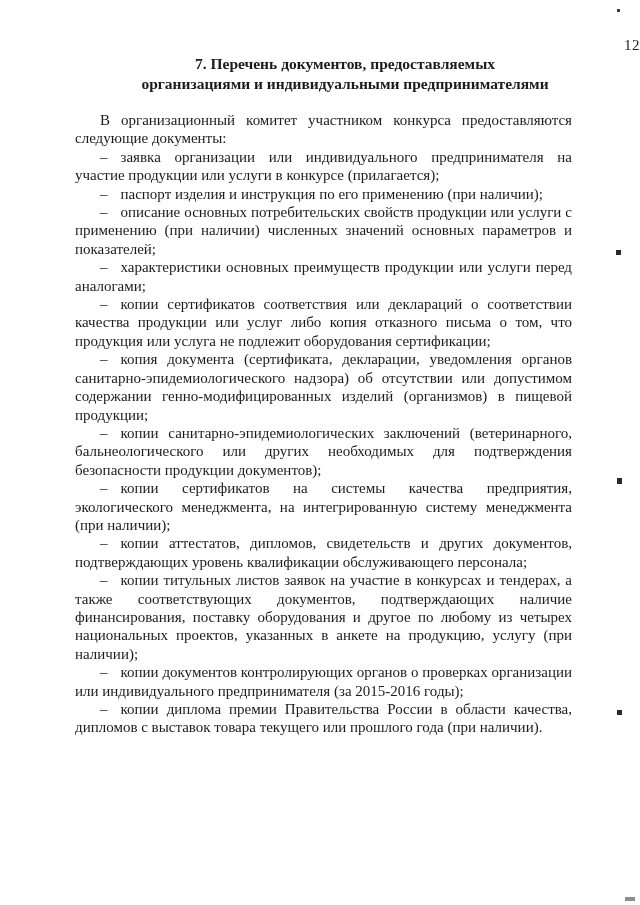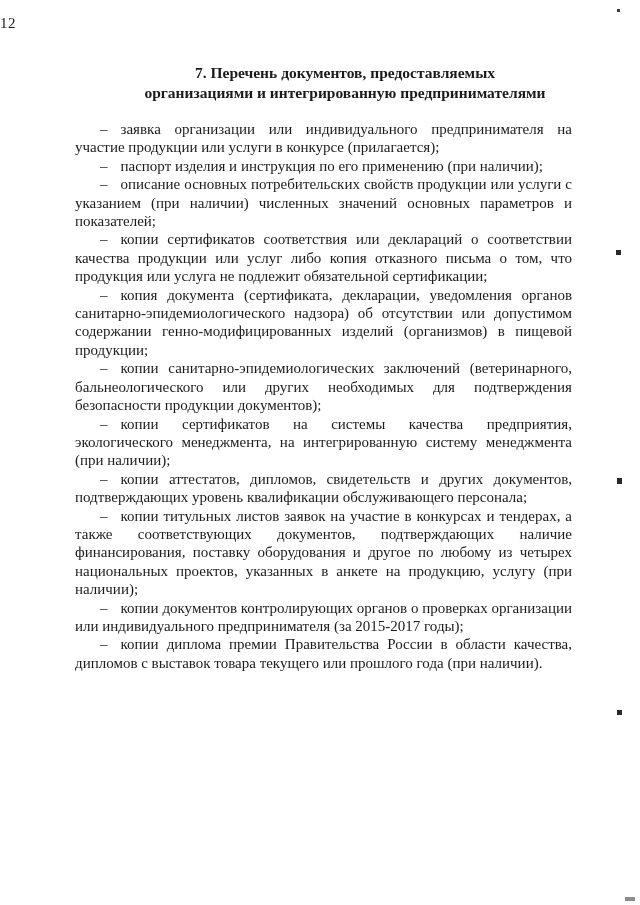--- a/index.html
+++ b/index.html
@@ -11,28 +11,28 @@
   .page {
     position: relative;
     width: 640px;
     height: 905px;
     background: #ffffff;
     overflow: hidden;
     font-family: "Liberation Serif", "DejaVu Serif", serif;
     color: #1b1b1b;
   }
   .pagenum {
-    padding-top: 16px;
-    text-align: left;
+    padding-top: 38px;
+    text-align: right;
     font-size: 15px;
     line-height: 15px;
     letter-spacing: 0.5px;
   }
   .heading {
-    margin: 32px 40px 0 90px;
+    margin: 1px 40px 0 90px;
     text-align: center;
     font-size: 15.5px;
     font-weight: bold;
     line-height: 20px;
   }
   .body-text {
     margin: 17px 68px 0 75px;
     text-align: justify;
     font-size: 15px;
     line-height: 18.4px;
@@ -57,35 +57,37 @@
 </style>
 </head>
 <body>
 
 <div class="page">
 
   <div class="pagenum">12</div>
 
   <div class="heading">
     <div>7. Перечень документов, предоставляемых</div>
-    <div>организациями и интегрированную предпринимателями</div>
+    <div>организациями и индивидуальными предпринимателями</div>
   </div>
 
   <div class="body-text">
+    <p><span>В организационный комитет участником конкурса предоставляются следующие документы:</span></p>
 
     <p><span class="dash">–</span><span>заявка организации или индивидуального предпринимателя на участие продукции или услуги в конкурсе (прилагается);</span></p>
     <p><span class="dash">–</span><span>паспорт изделия и инструкция по его применению (при наличии);</span></p>
-    <p><span class="dash">–</span><span>описание основных потребительских свойств продукции или услуги с указанием (при наличии) численных значений основных параметров и показателей;</span></p>
-    <p><span class="dash">–</span><span>копии сертификатов соответствия или деклараций о соответствии качества продукции или услуг либо копия отказного письма о том, что продукция или услуга не подлежит обязательной сертификации;</span></p>
+    <p><span class="dash">–</span><span>описание основных потребительских свойств продукции или услуги с применению (при наличии) численных значений основных параметров и показателей;</span></p>
+    <p><span class="dash">–</span><span>характеристики основных преимуществ продукции или услуги перед аналогами;</span></p>
+    <p><span class="dash">–</span><span>копии сертификатов соответствия или деклараций о соответствии качества продукции или услуг либо копия отказного письма о том, что продукция или услуга не подлежит оборудования сертификации;</span></p>
     <p><span class="dash">–</span><span>копия документа (сертификата, декларации, уведомления органов санитарно-эпидемиологического надзора) об отсутствии или допустимом содержании генно-модифицированных изделий (организмов) в пищевой продукции;</span></p>
     <p><span class="dash">–</span><span>копии санитарно-эпидемиологических заключений (ветеринарного, бальнеологического или других необходимых для подтверждения безопасности продукции документов);</span></p>
     <p><span class="dash">–</span><span>копии сертификатов на системы качества предприятия, экологического менеджмента, на интегрированную систему менеджмента (при наличии);</span></p>
     <p><span class="dash">–</span><span>копии аттестатов, дипломов, свидетельств и других документов, подтверждающих уровень квалификации обслуживающего персонала;</span></p>
     <p><span class="dash">–</span><span>копии титульных листов заявок на участие в конкурсах и тендерах, а также соответствующих документов, подтверждающих наличие финансирования, поставку оборудования и другое по любому из четырех национальных проектов, указанных в анкете на продукцию, услугу (при наличии);</span></p>
-    <p><span class="dash">–</span><span>копии документов контролирующих органов о проверках организации или индивидуального предпринимателя (за 2015-2017 годы);</span></p>
+    <p><span class="dash">–</span><span>копии документов контролирующих органов о проверках организации или индивидуального предпринимателя (за 2015-2016 годы);</span></p>
     <p><span class="dash">–</span><span>копии диплома премии Правительства России в области качества, дипломов с выставок товара текущего или прошлого года (при наличии).</span></p>
   </div>
 
   <div class="artifact a1"></div>
   <div class="artifact a2"></div>
   <div class="artifact a3"></div>
   <div class="artifact a4"></div>
   <div class="artifact a5"></div>
 
 </div>

